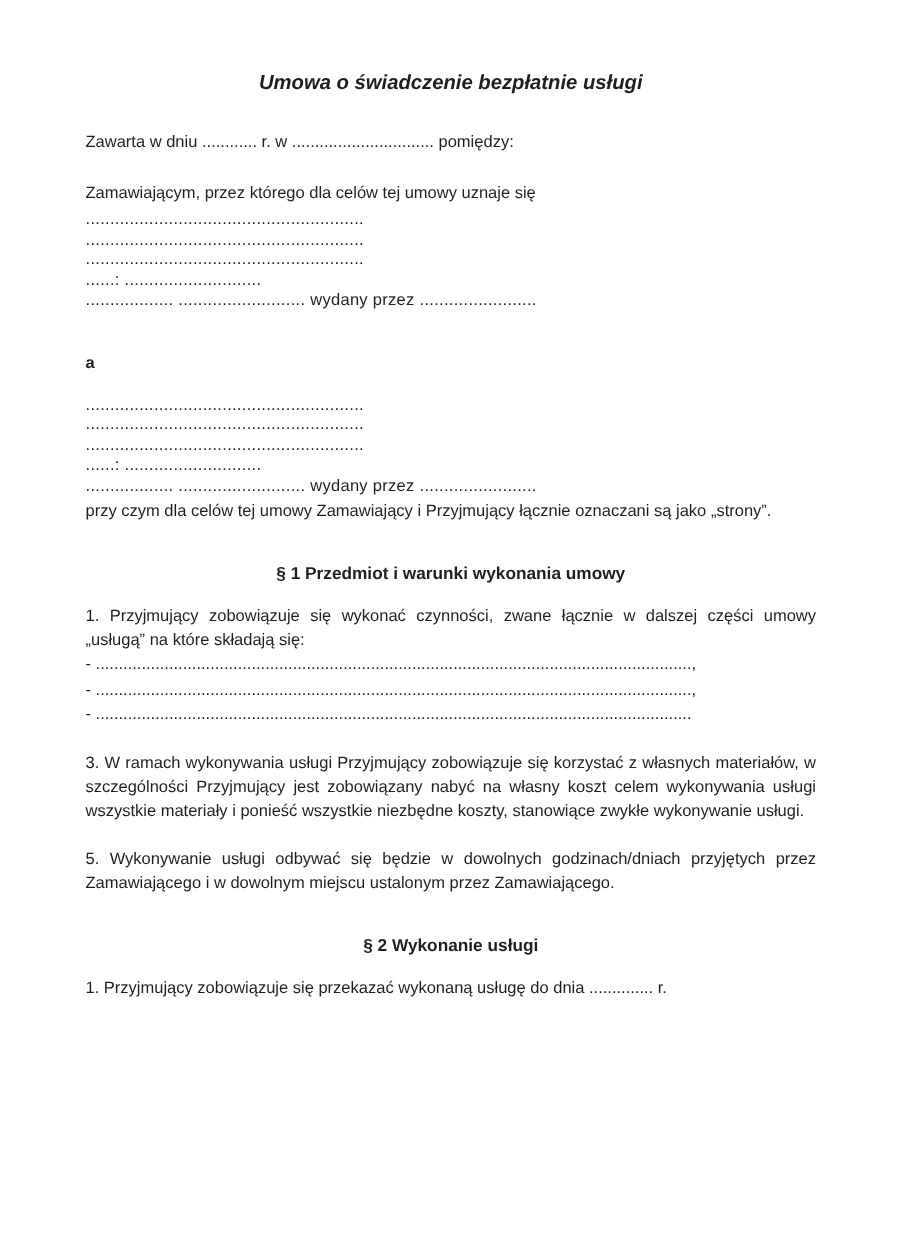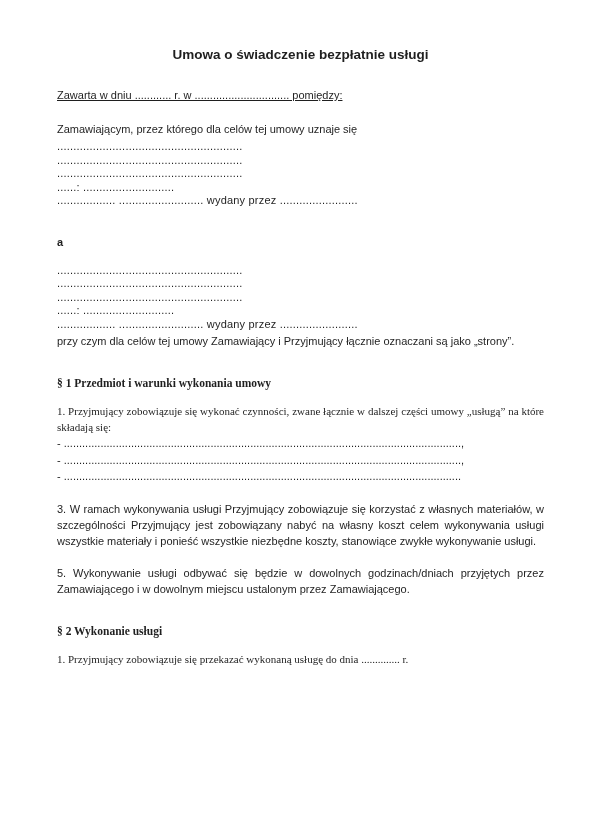--- a/index.html
+++ b/index.html
@@ -17,54 +17,55 @@
     width: 600px;
     height: 825px;
     padding: 46px 56px 0 57px;
   }
   .doc-title {
     font-size: 13.5px;
     font-weight: bold;
     text-align: center;
     margin: 0 0 24px 0;
     line-height: 17px;
+    font-style: italic;
   }
   .line {
     line-height: 16px;
     margin: 0;
   }
-  .intro-line { margin-bottom: 18px; text-decoration: underline; }
+  .intro-line { margin-bottom: 18px; }
   .party-intro { margin: 0 0 3px 0; line-height: 16px; }
   .b { font-weight: normal; }
   .dotted-block { margin: 0; }
   .dotted-block .dline {
     line-height: 13.5px;
     letter-spacing: 0.2px;
     white-space: nowrap;
   }
   .connector {
     font-weight: bold;
     margin: 26px 0 14px 0;
     line-height: 16px;
   }
   .joint-note { line-height: 16px; margin: 2px 0 0 0; }
   .preamble { margin: 24px 0 0 0; line-height: 16px; }
   .section-heading {
     font-weight: bold;
+    text-align: center;
     margin: 26px 0 12px 0;
     line-height: 16px;
     font-size: 11.5px;
-    font-family: Liberation Serif, serif;
   }
   .para {
     margin: 16px 0;
     line-height: 16px;
     text-align: justify;
   }
-  .para.first { margin-top: 12px; margin-bottom: 0; font-family: Liberation Serif, serif; }
+  .para.first { margin-top: 12px; margin-bottom: 0; }
   .bullets { margin: 0 0 14px 0; }
   .bullets .bline {
     line-height: 16.5px;
     white-space: nowrap;
     overflow: hidden;
   }
 </style>
 </head>
 <body>
 

